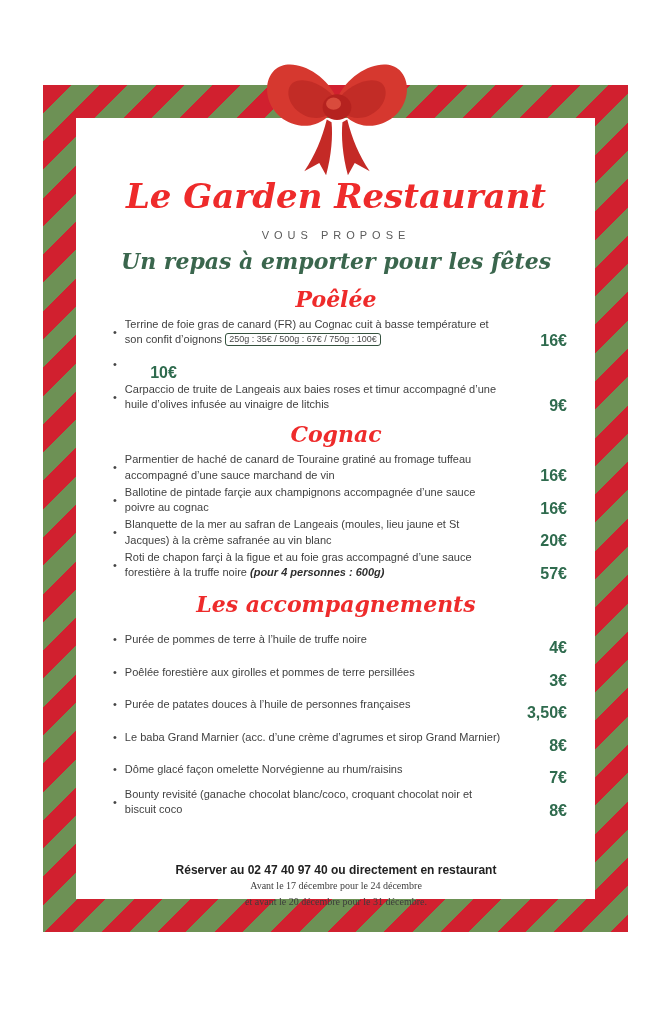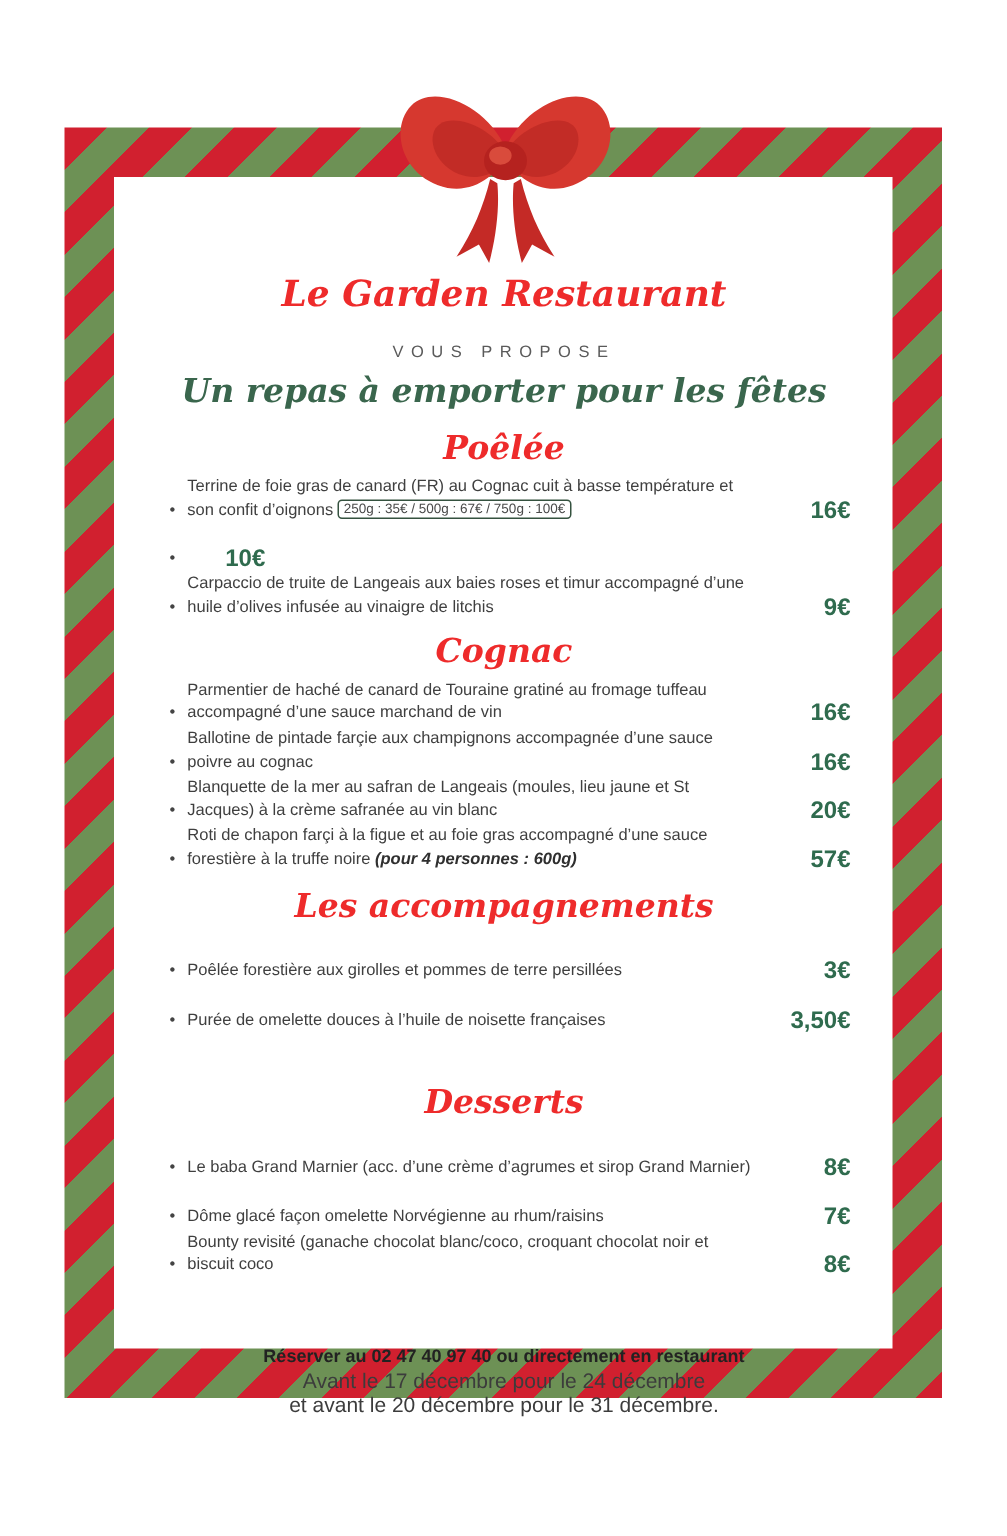--- a/index.html
+++ b/index.html
@@ -14,21 +14,21 @@
       var(--stripe-green,#6d9155) 20px 40px);
   }
   .frame-inner{position:absolute;left:33px;top:33px;right:33px;bottom:33px;background:#ffffff;}
   .bow{position:absolute;left:262px;top:50px;width:150px;height:132px;z-index:5;}
   .content{
     position:absolute;left:105px;top:168px;width:462px;z-index:3;
     color:#3f3f3f;font-size:11px;line-height:15.5px;
   }
   .title{
     margin:10px 0 14px;text-align:center;font-family:"DejaVu Serif", cursive;
-    font-style:italic;font-weight:bold;font-size:24px;line-height:36px;
+    font-style:italic;font-weight:bold;font-size:34px;line-height:36px;
     color:var(--title-red,#ee2b2b);
   }
   .tagline{
     margin-top:6px;text-align:center;font-size:11px;letter-spacing:5px;
     color:#5a5a5a;font-weight:500;
   }
   .subtitle{
     margin-top:4px;text-align:center;font-family:"DejaVu Serif", cursive;
     font-style:italic;font-weight:bold;font-size:22px;line-height:26px;
     color:var(--subtitle-green,#3a664d);
@@ -36,36 +36,36 @@
   .heading{
     text-align:center;font-family:"DejaVu Serif", cursive;font-style:italic;
     font-weight:bold;font-size:22px;line-height:26px;color:var(--heading-red,#ee2b2b);
     margin:0;
   }
   section:nth-of-type(1) .heading{margin:12px 0 5px;}
   section:nth-of-type(2) .heading{margin:8px 0 5px;}
   section:nth-of-type(3) .heading{margin:10px 0 7px;}
   section:nth-of-type(4) .heading{margin:34px 0 7px;}
   ul.items{list-style:none;margin:0;padding:0 0 0 8px;}
-  ul.items li{display:flex;align-items:flex-end;margin:0 0 1px;}
+  ul.items li{display:flex;align-items:center;margin:0 0 1px;}
   ul.items li::before{content:"\2022";color:#444;margin:0 8px 0 0;line-height:15.5px;}
   .txt{flex:1;padding-right:14px;}
   .price{
     width:52px;text-align:right;font-weight:bold;font-size:16px;line-height:15.5px;
     color:var(--price-green,#2f6b4e);
     margin-top:16px;
   }
   .badge{
     display:inline-block;font-size:9px;line-height:11px;color:#4a4a4a;
     border:1.5px solid #35523f;border-radius:3px;padding:0 3px;vertical-align:1px;
   }
   .note{font-weight:bold;font-style:italic;color:#2f2f2f;}
   .footer{margin-top:44px;text-align:center;}
   .footer .f1{font-weight:bold;font-size:12px;color:#222;line-height:16px;}
-  .footer .f2,.footer .f3{font-size:14px;color:#3c3c3c;line-height:16px;}
+  .footer .f2,.footer .f3{font-size:10px;color:#3c3c3c;line-height:16px;font-family:Liberation Serif, serif;}
 </style>
 </head>
 <body>
 
 <div class="frame">
   <div class="frame-inner"></div>
 </div>
 
 <svg class="bow" viewBox="0 0 220 190" aria-hidden="true">
   <path d="M95,100 C88,128 78,152 62,176 L84,164 L94,182 C102,152 104,124 102,104 Z" fill="#c42a26"></path>
@@ -118,31 +118,34 @@
           <li>
             <div class="txt">Roti de chapon farçi à la figue et au foie gras accompagné d’une sauce forestière à la truffe noire <span class="note">(pour 4 personnes : 600g)</span></div>
             <div class="price">57€</div>
           </li>
         </ul>
       </section>
       <section>
         <h2 class="heading">Les accompagnements</h2>
         <ul class="items">
           <li>
+            <div class="txt">Purée de pommes de terre à l’huile de truffe noire</div>
+            <div class="price">4€</div>
+          </li>
+          <li>
             <div class="txt">Poêlée forestière aux girolles et pommes de terre persillées</div>
             <div class="price">3€</div>
           </li>
           <li>
-            <div class="txt">Purée de omelette douces à l’huile de noisette françaises</div>
+            <div class="txt">Purée de patates douces à l’huile de personnes françaises</div>
             <div class="price">3,50€</div>
           </li>
         </ul>
       </section>
       <section>
-        <h2 class="heading">Desserts</h2>
         <ul class="items">
           <li>
             <div class="txt">Le baba Grand Marnier (acc. d’une crème d’agrumes et sirop Grand Marnier)</div>
             <div class="price">8€</div>
           </li>
           <li>
             <div class="txt">Dôme glacé façon omelette Norvégienne au rhum/raisins</div>
             <div class="price">7€</div>
           </li>
           <li>

